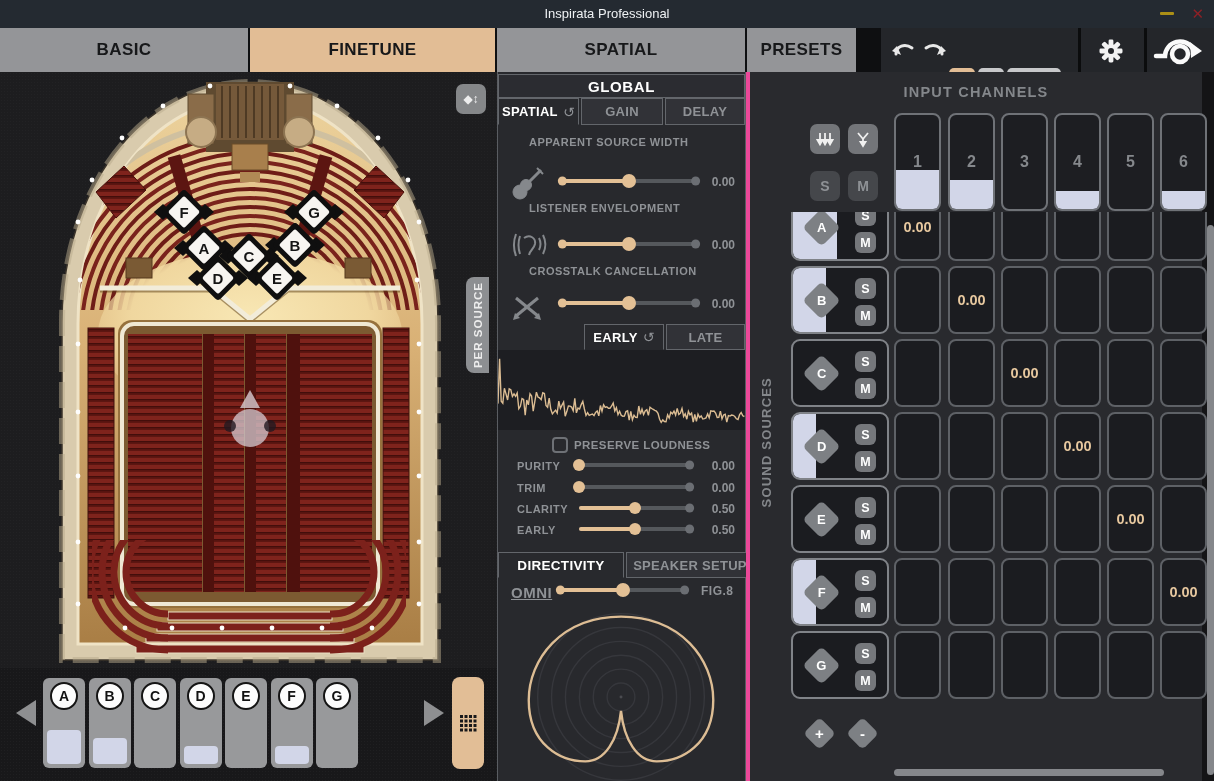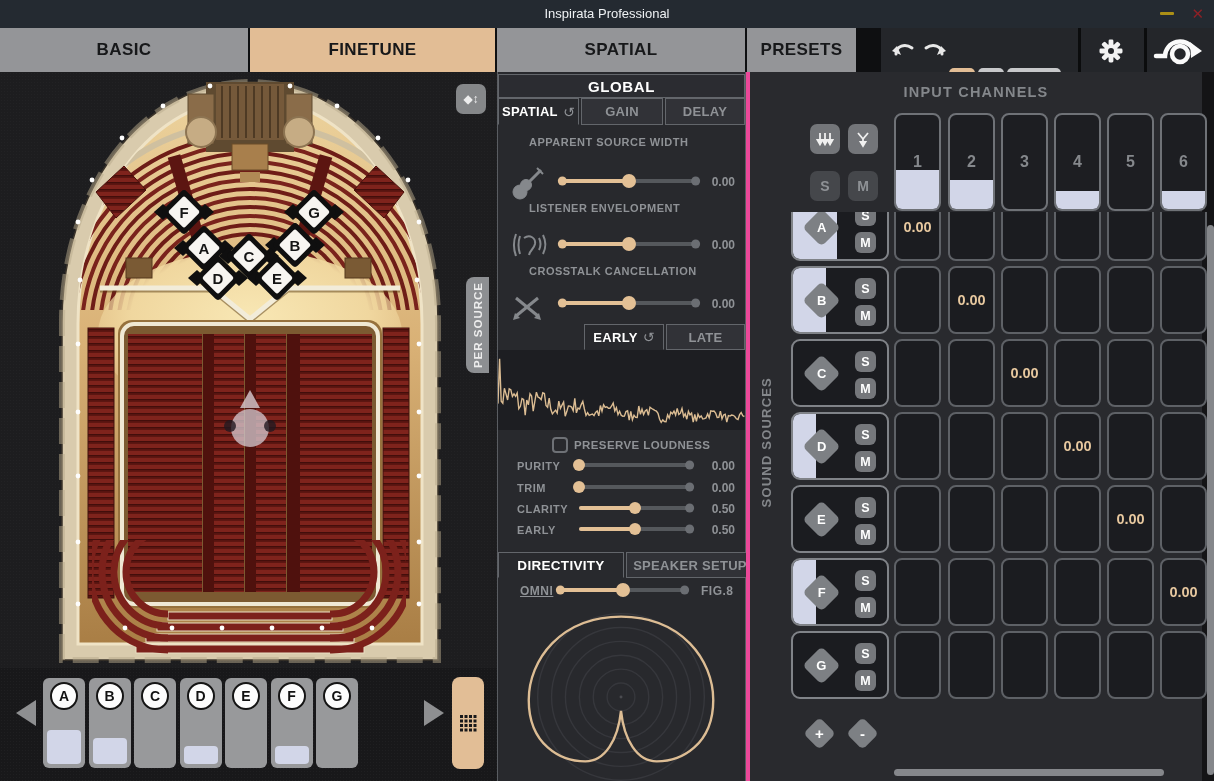--- a/index.html
+++ b/index.html
@@ -564,21 +564,21 @@
         <span class="sknob" style="left: 50%;"></span>
     </div>
     <div class="gval" style="top:451px;">0.50</div>
 
     <div class="gtab active" style="left:0;top:480px;width:126px;height:26px;font-size:13.5px;">
       <span>DIRECTIVITY</span>
     </div>
     <div class="gtab" style="left:128px;top:480px;width:128px;height:26px;">
       <span>SPEAKER SETUP</span>
     </div>
-    <div class="glabel" style="left:22px;top:512px;font-size:12px;text-decoration:underline;">OMNI</div>
+    <div class="glabel" style="left:13px;top:512px;font-size:15px;text-decoration:underline;">OMNI</div>
     <div class="hslider" style="left:61px;top:511px;width:127px;">
       <div class="strack"></div>
         <div class="sfill" style="width: 50%;"></div>
         <span class="sdot start"></span>
         <span class="sdot end"></span>
         <span class="sknob" style="left: 50%;"></span>
     </div>
     <div class="glabel" style="left:203px;top:512px;font-size:12px;">FIG.8</div>
 
     <svg class="abs" style="left:0;top:528px;" width="247" height="181" viewBox="0 0 249 181">

